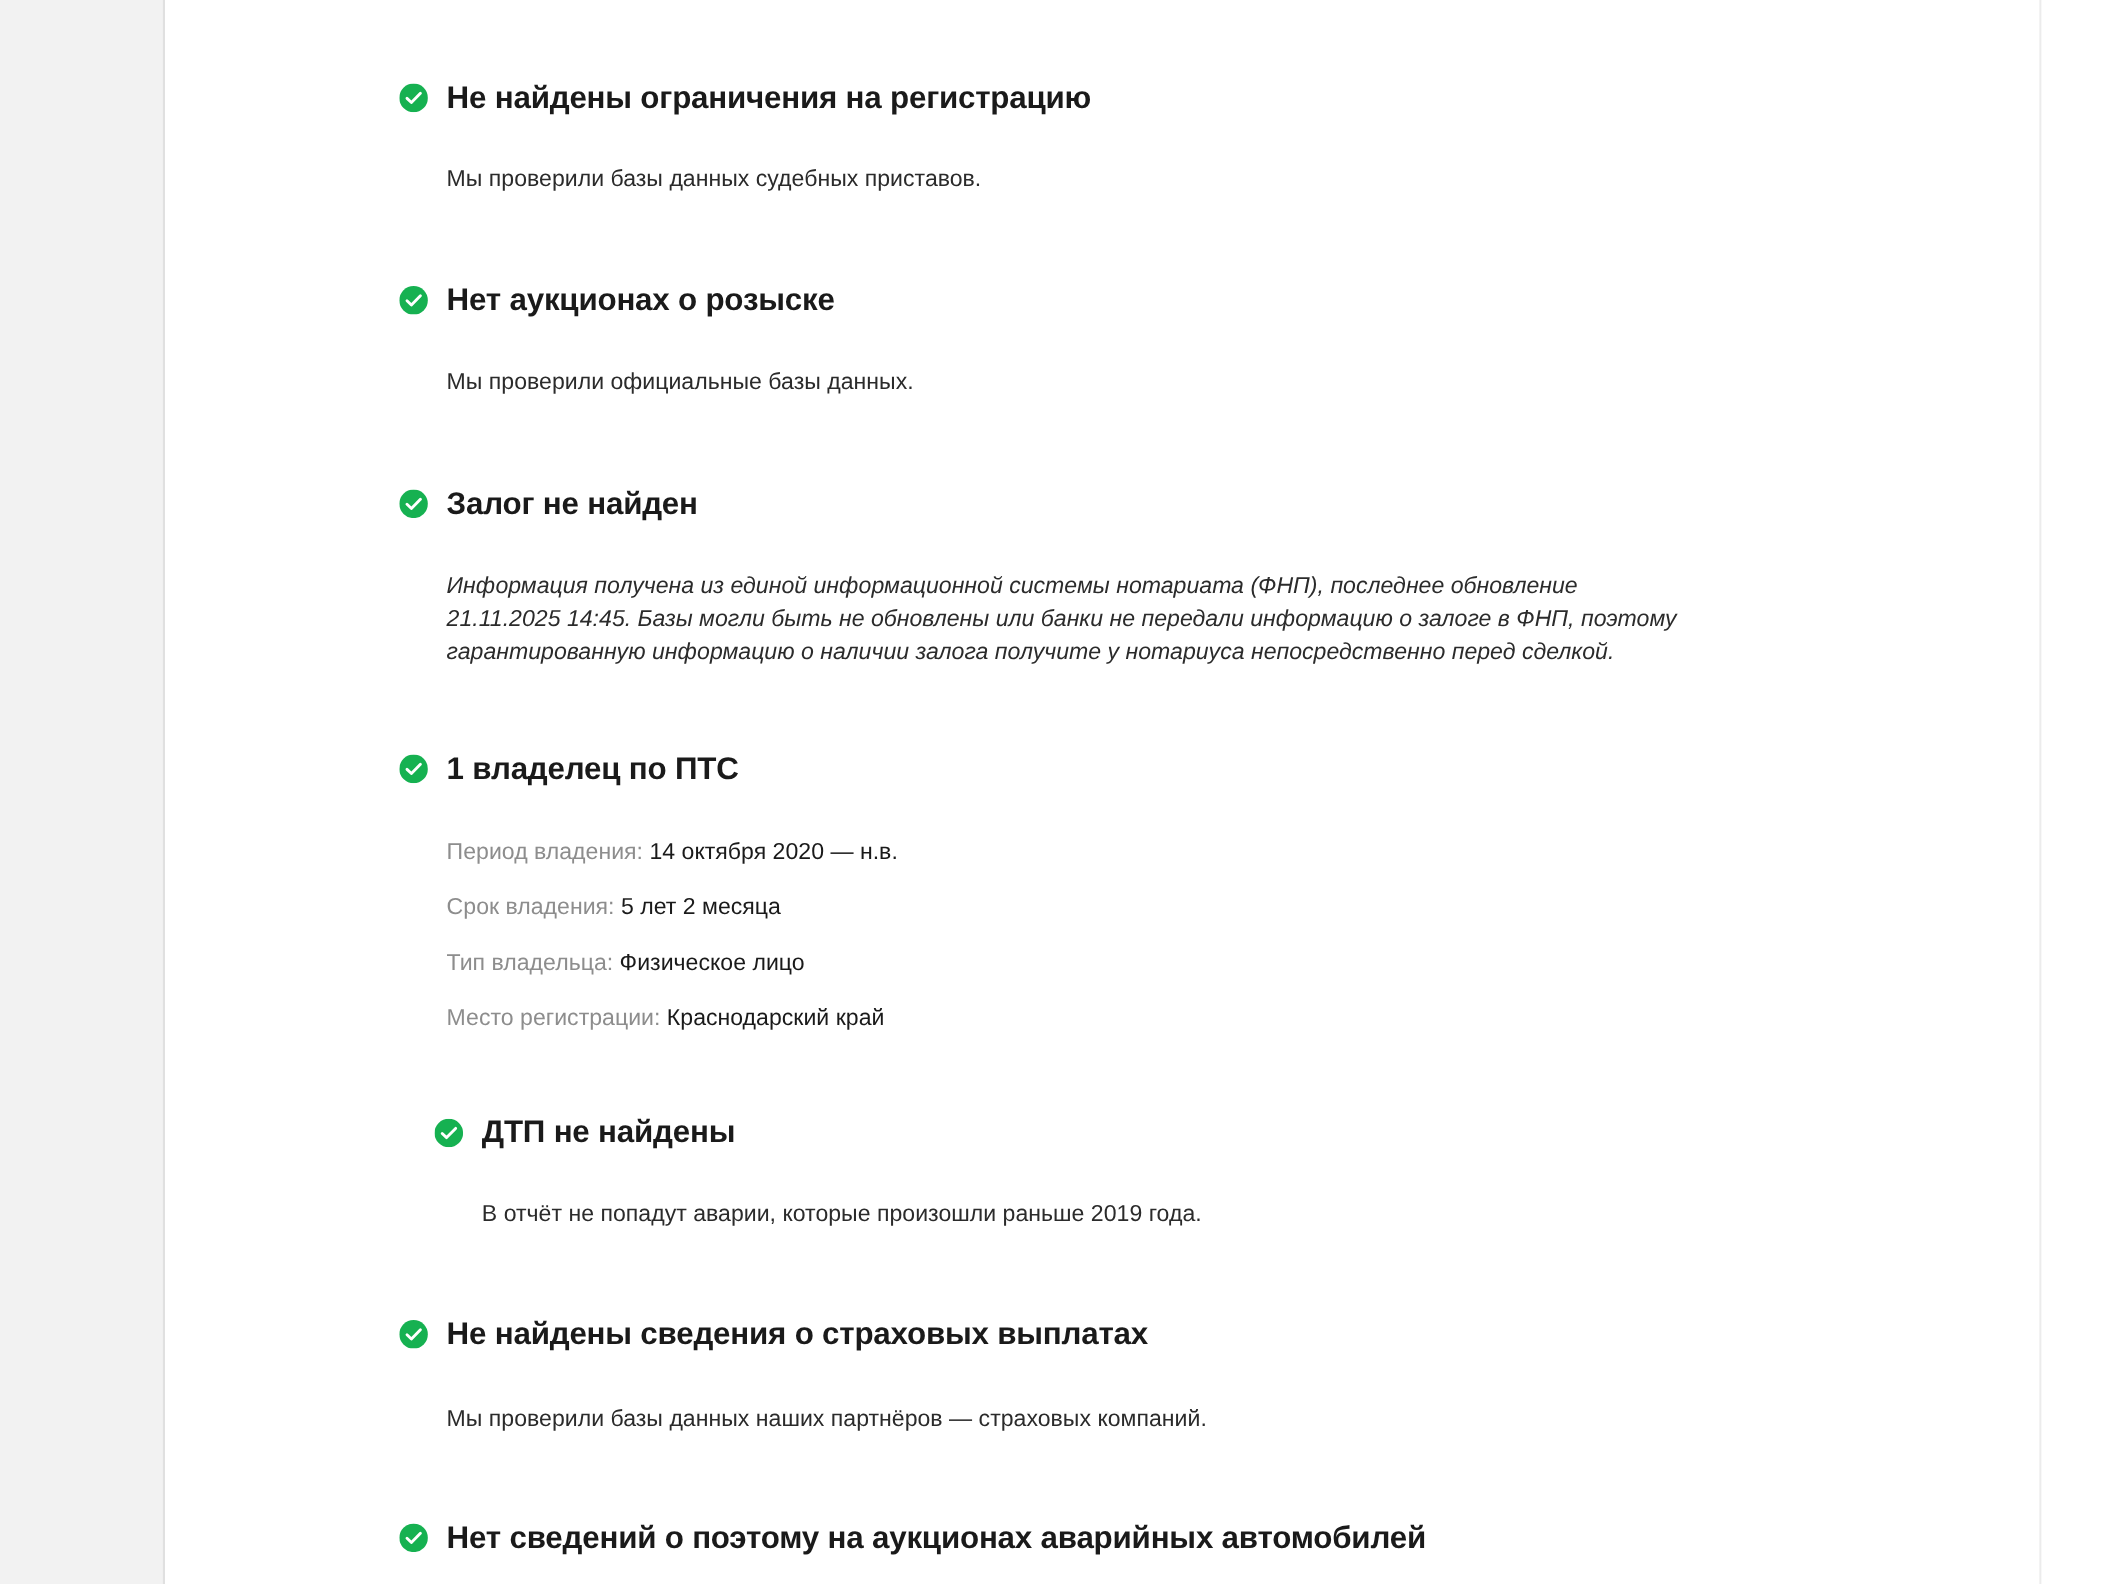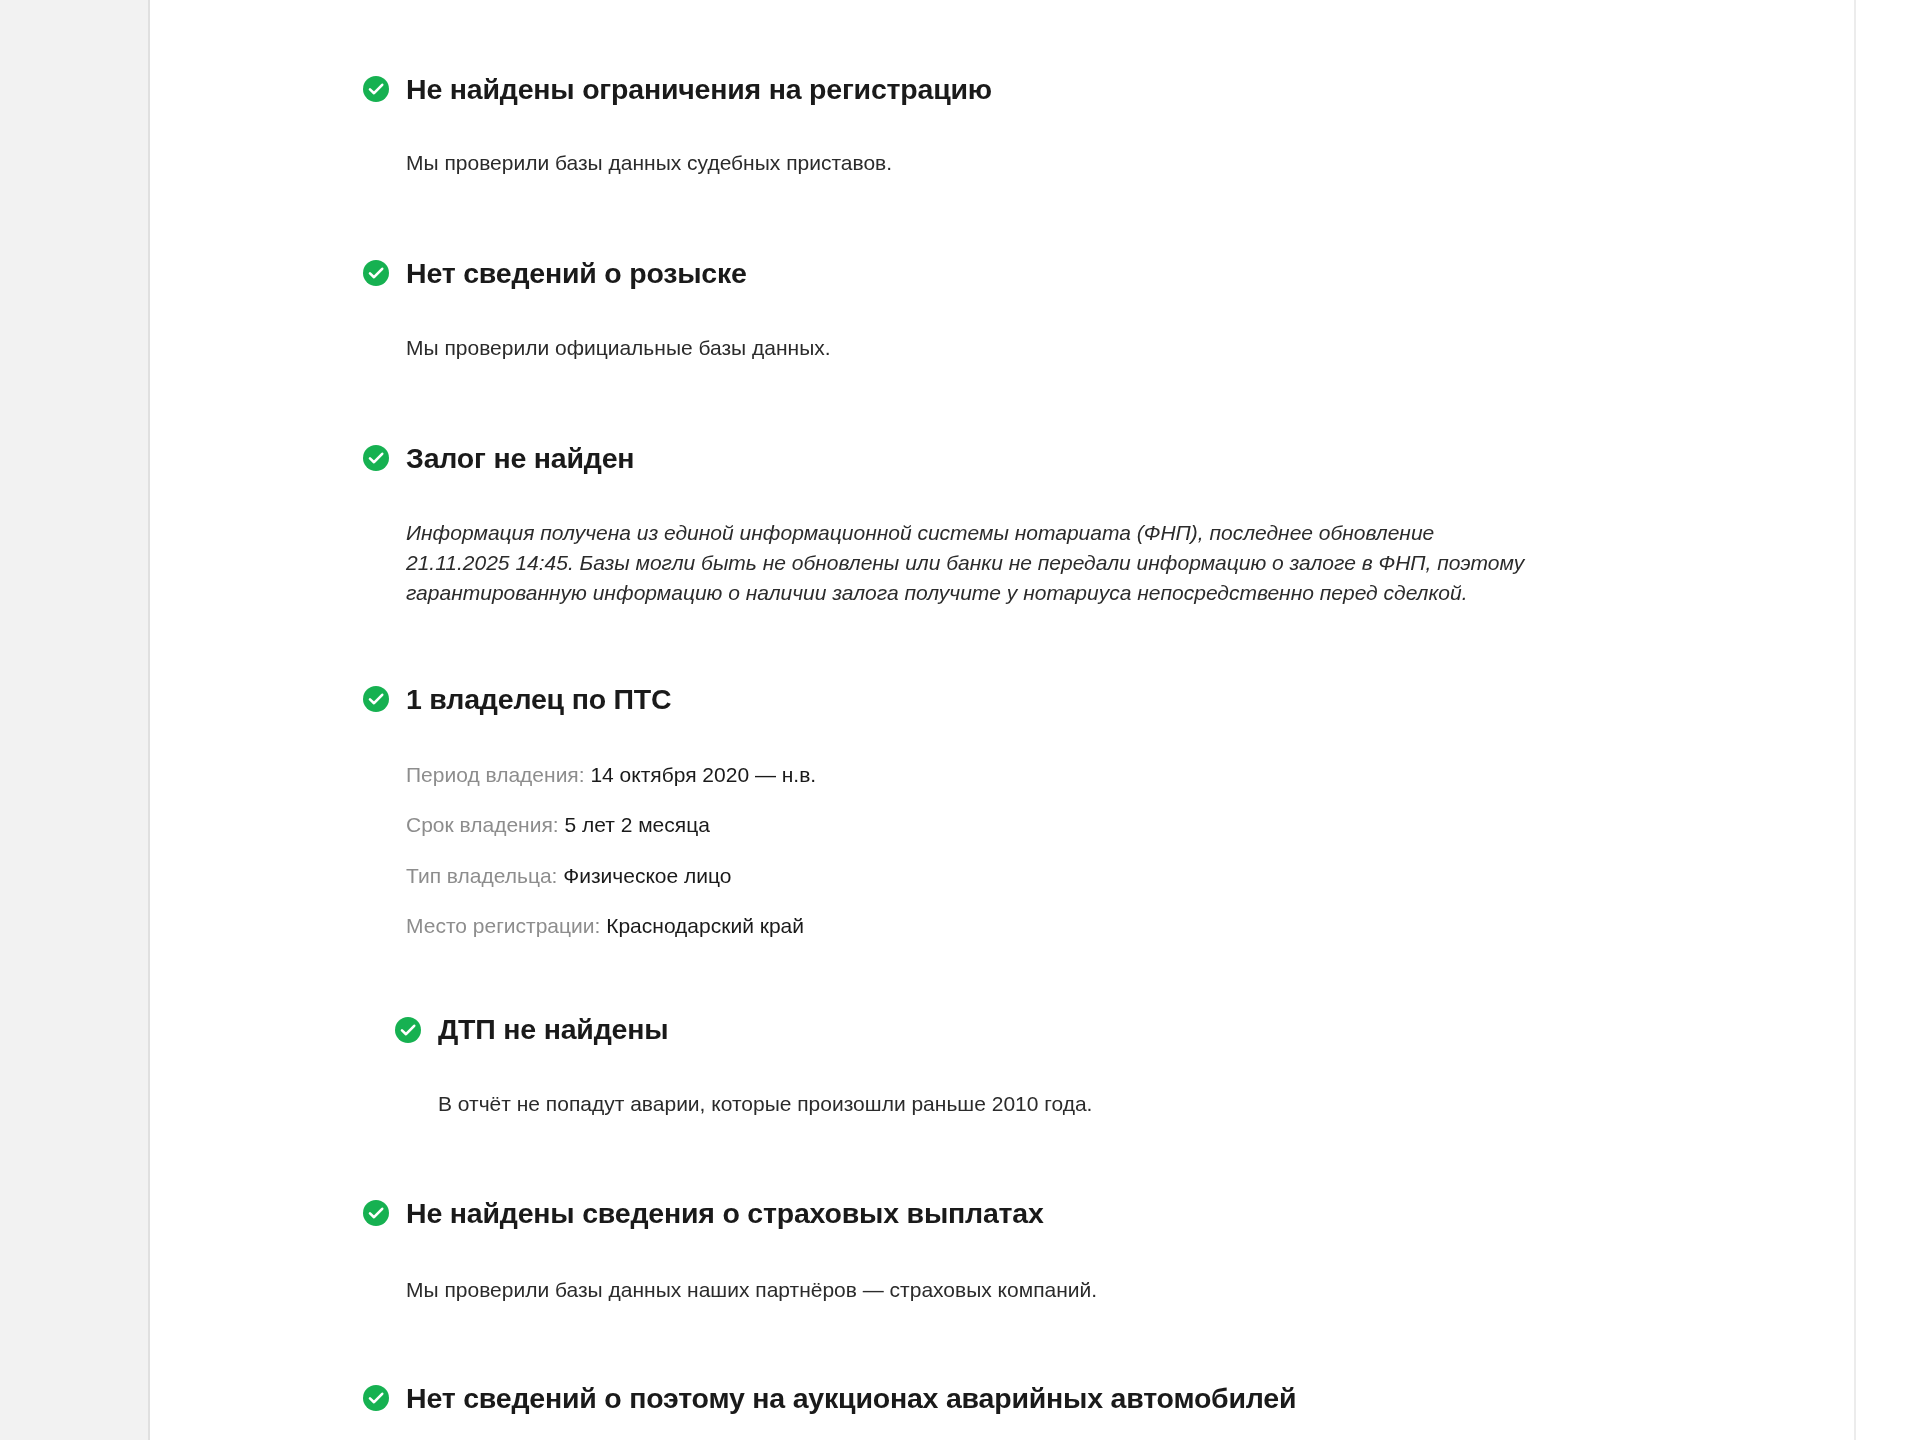--- a/index.html
+++ b/index.html
@@ -163,21 +163,21 @@
     </section>
 
     <section class="block b2">
       <div class="block-head">
         <span class="check-icon">
           <svg width="26" height="26" viewBox="0 0 26 26" xmlns="http://www.w3.org/2000/svg">
             <circle cx="13" cy="13" r="13" fill="#16b151"></circle>
             <path d="M7 13.4 L11 17.2 L19.2 8.8" fill="none" stroke="#ffffff" stroke-width="2.6" stroke-linecap="round" stroke-linejoin="round"></path>
           </svg>
         </span>
-        <h2 class="block-title">Нет сведений о розыске</h2>
+        <h2 class="block-title">Нет аукционах о розыске</h2>
       </div>
       <p class="block-desc">Мы проверили официальные базы данных.</p>
     </section>
 
     <section class="block b3">
       <div class="block-head">
         <span class="check-icon">
           <svg width="26" height="26" viewBox="0 0 26 26" xmlns="http://www.w3.org/2000/svg">
             <circle cx="13" cy="13" r="13" fill="#16b151"></circle>
             <path d="M7 13.4 L11 17.2 L19.2 8.8" fill="none" stroke="#ffffff" stroke-width="2.6" stroke-linecap="round" stroke-linejoin="round"></path>
@@ -219,21 +219,21 @@
     <section class="block b5">
       <div class="block-head">
         <span class="check-icon">
           <svg width="26" height="26" viewBox="0 0 26 26" xmlns="http://www.w3.org/2000/svg">
             <circle cx="13" cy="13" r="13" fill="#16b151"></circle>
             <path d="M7 13.4 L11 17.2 L19.2 8.8" fill="none" stroke="#ffffff" stroke-width="2.6" stroke-linecap="round" stroke-linejoin="round"></path>
           </svg>
         </span>
         <h2 class="block-title">ДТП не найдены</h2>
       </div>
-      <p class="block-desc">В отчёт не попадут аварии, которые произошли раньше 2010 года.</p>
+      <p class="block-desc">В отчёт не попадут аварии, которые произошли раньше 2019 года.</p>
     </section>
 
     <section class="block b6">
       <div class="block-head">
         <span class="check-icon">
           <svg width="26" height="26" viewBox="0 0 26 26" xmlns="http://www.w3.org/2000/svg">
             <circle cx="13" cy="13" r="13" fill="#16b151"></circle>
             <path d="M7 13.4 L11 17.2 L19.2 8.8" fill="none" stroke="#ffffff" stroke-width="2.6" stroke-linecap="round" stroke-linejoin="round"></path>
           </svg>
         </span>

